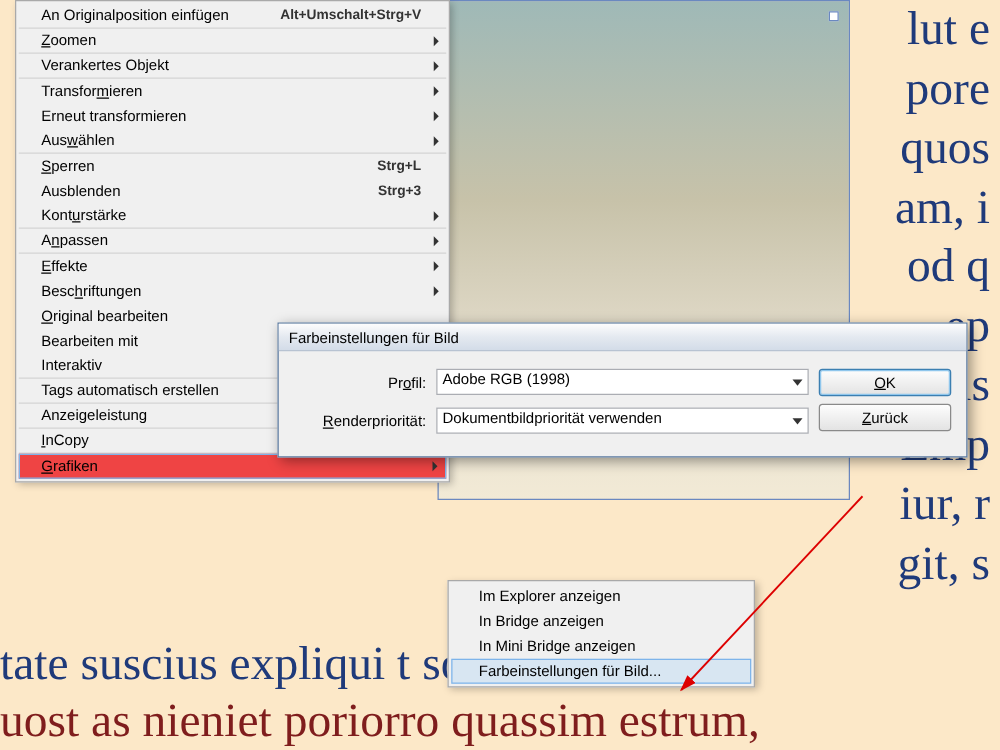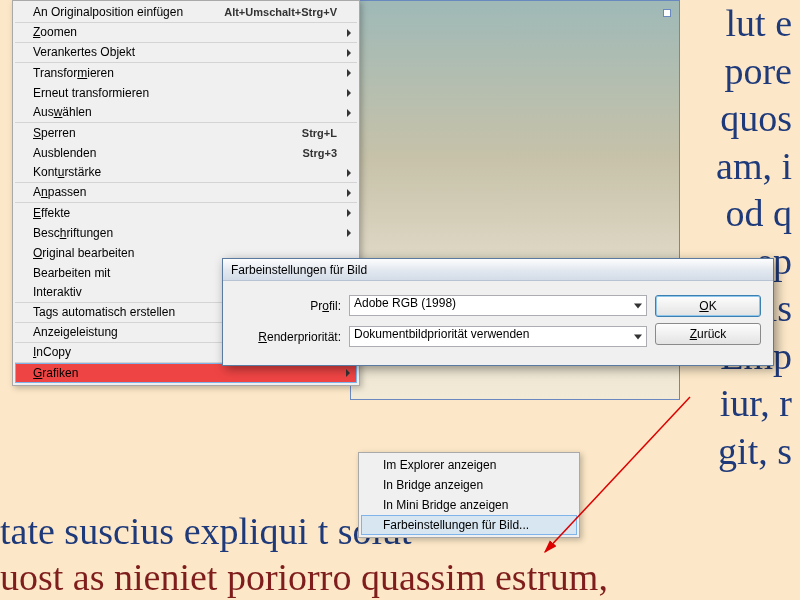--- a/index.html
+++ b/index.html
@@ -88,22 +88,22 @@
     background: #ef4444;
     border: 1px solid #7eb4ea;
     padding-left: 17px;
     height: 20px;
   }
 
   
   .submenu {
     position: absolute;
     left: 358px;
-    top: 452px;
-    width: 222px;
+    top: 464px;
+    width: 246px;
     background: #f0f0f0;
     border: 1px solid #a9a9a9;
     box-shadow: 2px 2px 6px rgba(0,0,0,0.25);
     z-index: 6;
     padding: 2px;
   }
   .submenu .menu-item { padding-left: 22px; }
   .submenu .menu-item.highlight {
     background: #d8e6f2;
     border: 1px solid #7eb4ea;

